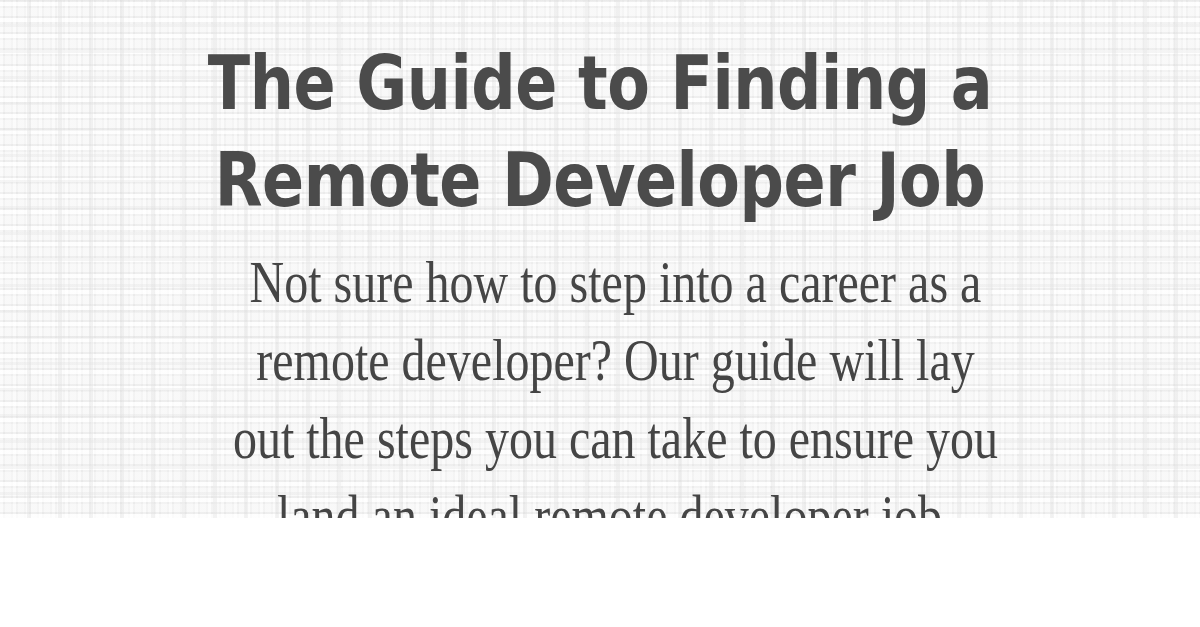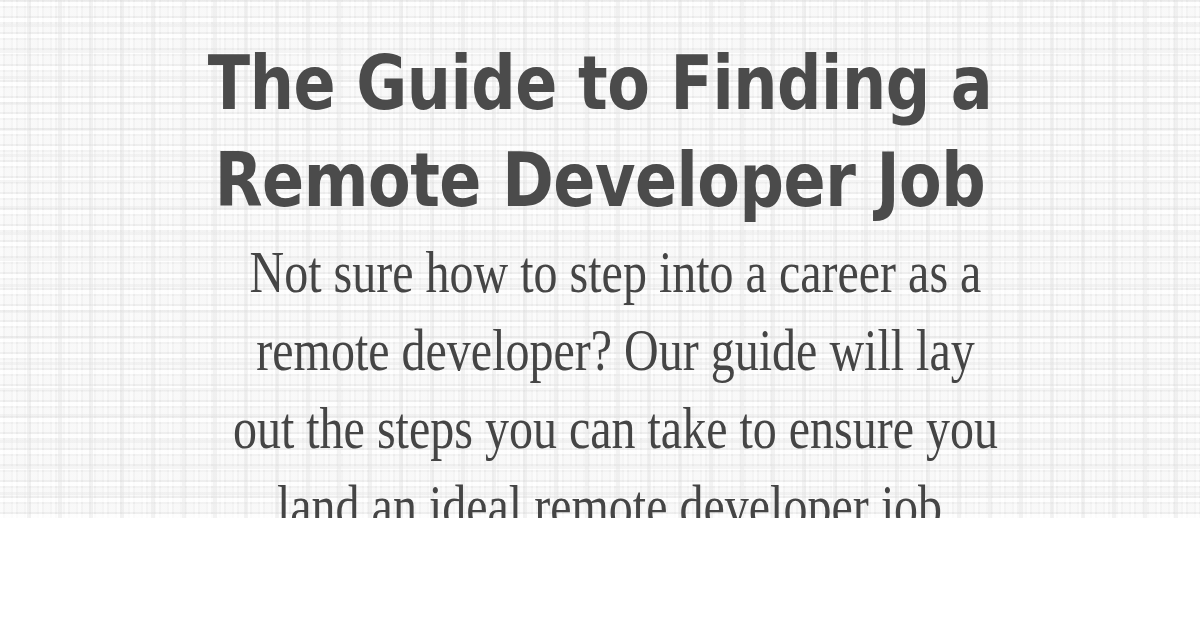--- a/index.html
+++ b/index.html
@@ -112,21 +112,21 @@
     line-height: 78px;
     text-align: center;
     transform: scaleX(0.80);
     transform-origin: center top;
   }
   .subcopy-line {
     display: block;
     white-space: nowrap;
   }
   #subcopy-block {
-    margin-top: 4px;
+    margin-top: 14px;
     padding-left: 31px;
   }
 
   
   #logo-wrap {
     margin: 0 auto;
     margin-top: 6px;
     width: 320px;
     height: 92px;
     position: relative;

